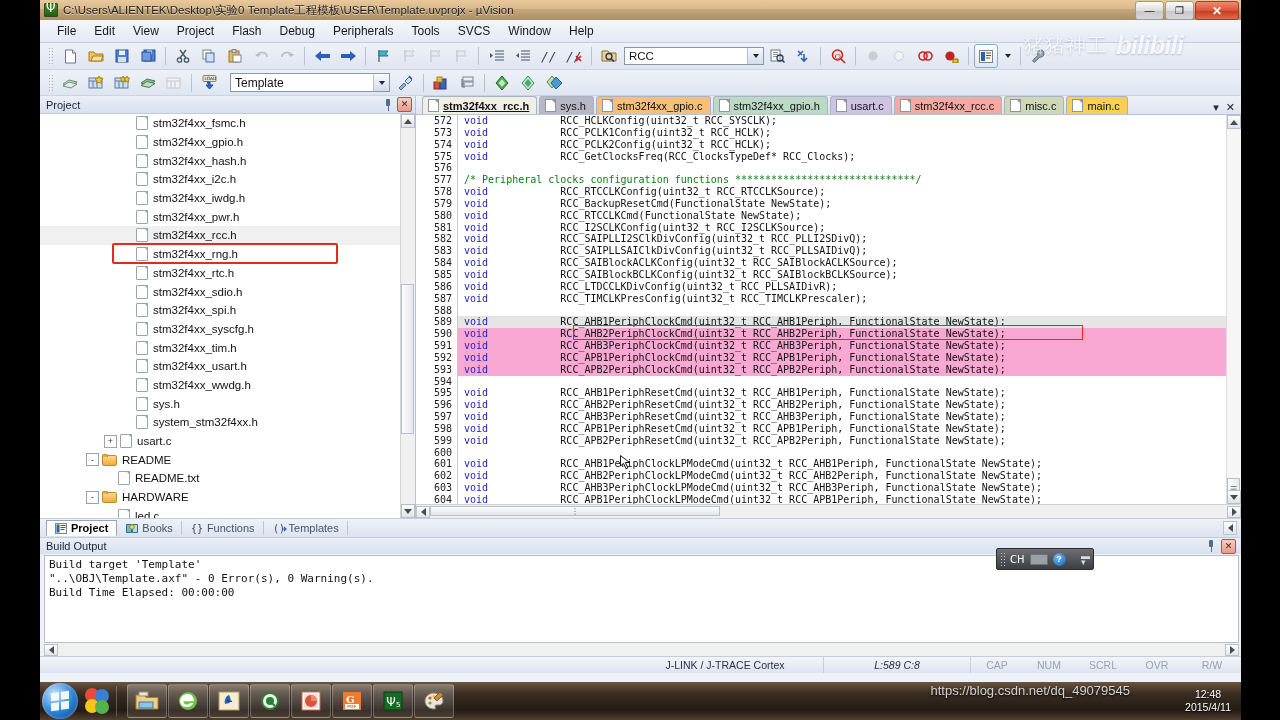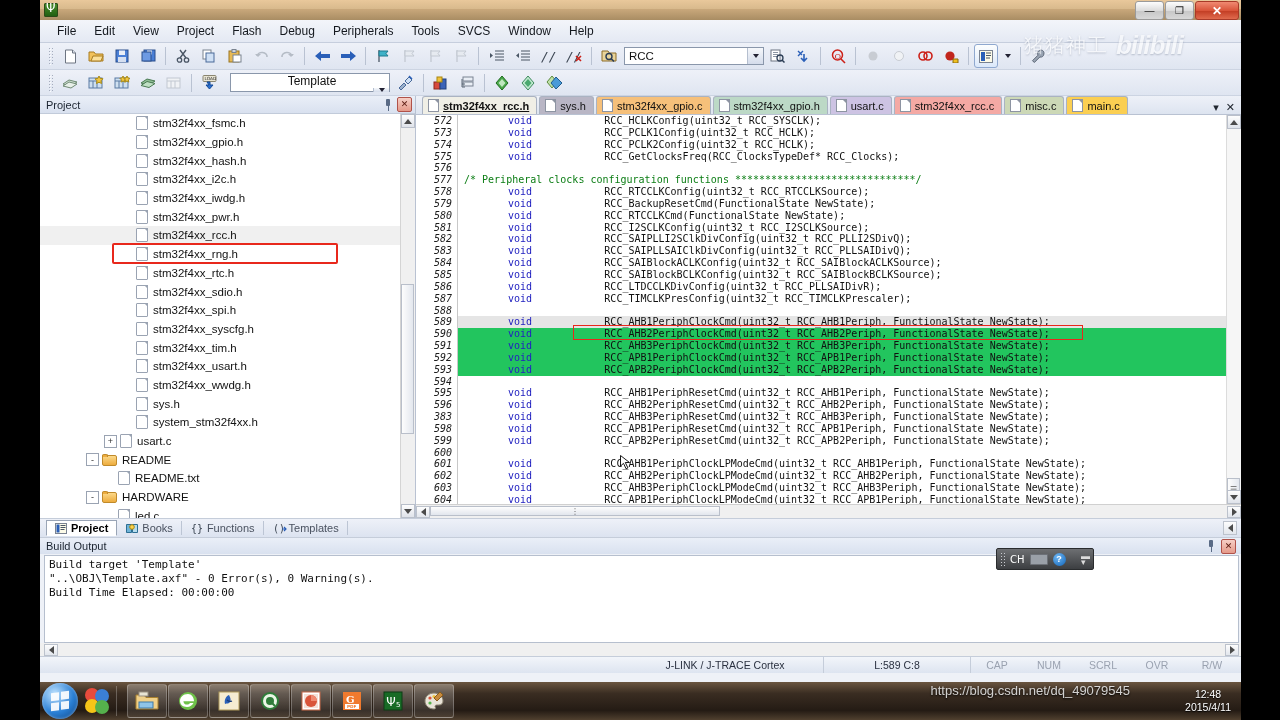--- a/index.html
+++ b/index.html
@@ -117,25 +117,25 @@
   .tab.active{font-weight:bold;text-decoration:underline;}
   .tabctl{margin-left:auto;display:flex;align-items:center;gap:7px;padding-right:6px;}
   .tabctl span{font-size:11px;color:#20262f;}
 
   .code{flex:1;background:#fff;position:relative;overflow:hidden;display:flex;}
   .gutter{width:42px;background:#fff;border-right:1px solid #c8c8c8;text-align:right;padding-right:5px;
     box-sizing:border-box;flex:none;}
   .codebody{flex:1;position:relative;overflow:hidden;}
   .ln,.cl{height:11.85px;line-height:11.85px;font-family:"DejaVu Sans Mono","Liberation Mono",monospace;font-size:10px;
     white-space:pre;}
-  .ln{color:#1c1c1c;font-style:italic;}
+  .ln{color:#1c1c1c;}
   .cl{padding-left:6px;color:#111;}
-  .kw{color:#2222c0;margin-left:44px;}
+  .kw{color:#2222c0;}
   .cmt{color:#0b7d14;}
-  .cl.selrow{background:#22c55e;}
+  .cl.selrow{background:#f9a8d4;}
   .cl.curline{background:#e5e5e5;}
   .redbox{position:absolute;border:1.5px solid #e8281c;pointer-events:none;z-index:6;}
   .cursor-arrow{position:absolute;z-index:9;width:11px;height:16px;}
 
   .code-vscroll{position:absolute;right:0;top:0;bottom:0;width:14px;background:#f6f6f6;border-left:1px solid #dcdcdc;}
   .code-hscroll{height:13px;background:#f0f0f0;border-top:1px solid #d0d0d0;position:relative;display:flex;align-items:center;}
   .hsb-thumb{position:absolute;top:1px;height:10px;background:linear-gradient(to bottom,#fdfdfd,#e2e6ed);
     border:1px solid #b9bfca;box-sizing:border-box;}
   .hsb-btn{width:14px;height:12px;display:flex;align-items:center;justify-content:center;flex:none;
     background:linear-gradient(to bottom,#fdfdfd,#e2e6ed);border:1px solid #bcc2cc;box-sizing:border-box;}
@@ -216,20 +216,21 @@
 
 <div id="screen">
 
   <div class="strip left"></div>
   <div class="strip right"></div>
 
   <div id="app">
 
     <div class="titlebar">
       <div class="tb-icon"></div>
+      <div class="tb-title">C:\Users\ALIENTEK\Desktop\实验0 Template工程模板\USER\Template.uvprojx - µVision</div>
       <div class="winbtns">
         <div class="winbtn">—</div>
         <div class="winbtn">❐</div>
         <div class="winbtn close">✕</div>
       </div>
     </div>
 
     <div class="menubar">
       <div class="menuitem">File</div>
       <div class="menuitem">Edit</div>
@@ -502,21 +503,21 @@
       <div class="tsep"></div>
 
       <div class="tbtn" style="width:24px;">
         <svg width="18" height="15" viewBox="0 0 18 15">
             <rect x="2" y="0.5" width="13" height="6" rx="1" fill="#e8e4d2" stroke="#8a8570"></rect>
             <text x="3.4" y="5.2" font-size="4.3" font-family="DejaVu Sans, sans-serif" fill="#333">LOAD</text>
             <path d="M5 7h3V10h3l-3.5 4L4 10h3z" fill="#2a6fd0" stroke="#154a96" transform="translate(1,0)"></path>
           </svg>
       </div>
 
-      <div class="combo" style="width:160px;height:19px;margin-left:6px;font-size:12px;flex-direction:column;">
+      <div class="combo" style="width:160px;height:19px;margin-left:6px;font-size:12px;">
         <span>Template</span>
         <span class="arrow">
             <i></i>
           </span>
       </div>
 
       <div class="tbtn" style="margin-left:4px;">
         <svg width="16" height="15" viewBox="0 0 16 15">
             <path d="M1 13l5-5 2 2-5 5z" fill="#9ab0cc" stroke="#4a6a99"></path>
             <path d="M7 6l4-4 3 3-4 4z" fill="#cfe0f5" stroke="#4a6a99"></path>
@@ -789,21 +790,21 @@
               <div class="ln">587</div>
               <div class="ln">588</div>
               <div class="ln">589</div>
               <div class="ln">590</div>
               <div class="ln">591</div>
               <div class="ln">592</div>
               <div class="ln">593</div>
               <div class="ln">594</div>
               <div class="ln">595</div>
               <div class="ln">596</div>
-              <div class="ln">383</div>
+              <div class="ln">597</div>
               <div class="ln">598</div>
               <div class="ln">599</div>
               <div class="ln">600</div>
               <div class="ln">601</div>
               <div class="ln">602</div>
               <div class="ln">603</div>
               <div class="ln">604</div>
             </div>
           <div class="codebody">
             <div id="codelines">
@@ -934,21 +935,21 @@
           </div>
         <div class="hsb-btn r" style="position:absolute;right:2px;">
             <i></i>
           </div>
       </div>
     </div>
 
     <div class="statusbar">
       <div class="sb-cell" style="flex:1;border-right:none;"></div>
       <div class="sb-cell" style="width:180px;justify-content:center;">J-LINK / J-TRACE Cortex</div>
-      <div class="sb-cell" style="width:130px;justify-content:center;">L:589 C:8</div>
+      <div class="sb-cell" style="width:130px;justify-content:center;font-style:italic;">L:589 C:8</div>
       <div class="sb-cell sb-dim" style="width:36px;justify-content:center;border-right:none;">CAP</div>
       <div class="sb-cell sb-dim" style="width:36px;justify-content:center;border-right:none;">NUM</div>
       <div class="sb-cell sb-dim" style="width:40px;justify-content:center;border-right:none;">SCRL</div>
       <div class="sb-cell sb-dim" style="width:36px;justify-content:center;border-right:none;">OVR</div>
       <div class="sb-cell sb-dim" style="width:42px;justify-content:center;border-right:none;">R/W</div>
     </div>
 
   </div>
 
   <div class="imebar">

